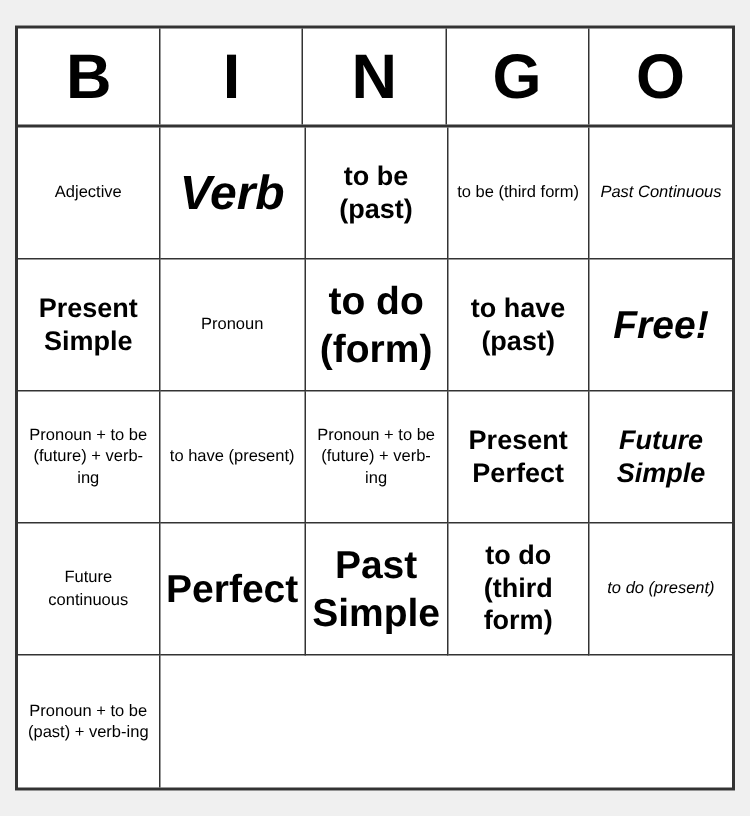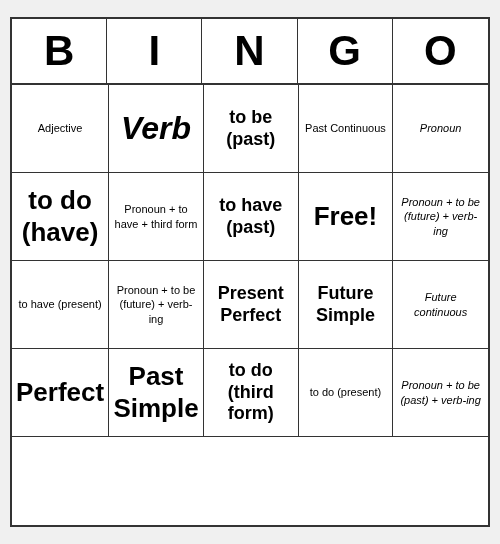--- a/index.html
+++ b/index.html
@@ -89,30 +89,33 @@
   <div class="cell">
         <span class="cell-text">Adjective</span>
       </div>
       <div class="cell">
         <span class="cell-text-xlarge">Verb</span>
       </div>
       <div class="cell">
         <span class="cell-text-medium">to be (past)</span>
       </div>
       <div class="cell">
+        <span class="cell-text">to be (third form)</span>
+      </div>
+      <div class="cell">
         <span class="cell-text">Past Continuous</span>
+      </div>
+      <div class="cell">
+        <span class="cell-text-medium">Present Simple</span>
       </div>
       <div class="cell">
         <span class="cell-text">Pronoun</span>
       </div>
       <div class="cell">
-        <span class="cell-text-large">to do (have)</span>
-      </div>
-      <div class="cell">
-        <span class="cell-text">Pronoun + to have + third form</span>
+        <span class="cell-text-large">to do (form)</span>
       </div>
       <div class="cell">
         <span class="cell-text-medium">to have (past)</span>
       </div>
       <div class="cell">
         <span class="cell-text-large">Free!</span>
       </div>
       <div class="cell">
         <span class="cell-text">Pronoun + to be (future) + verb-ing</span>
       </div>

